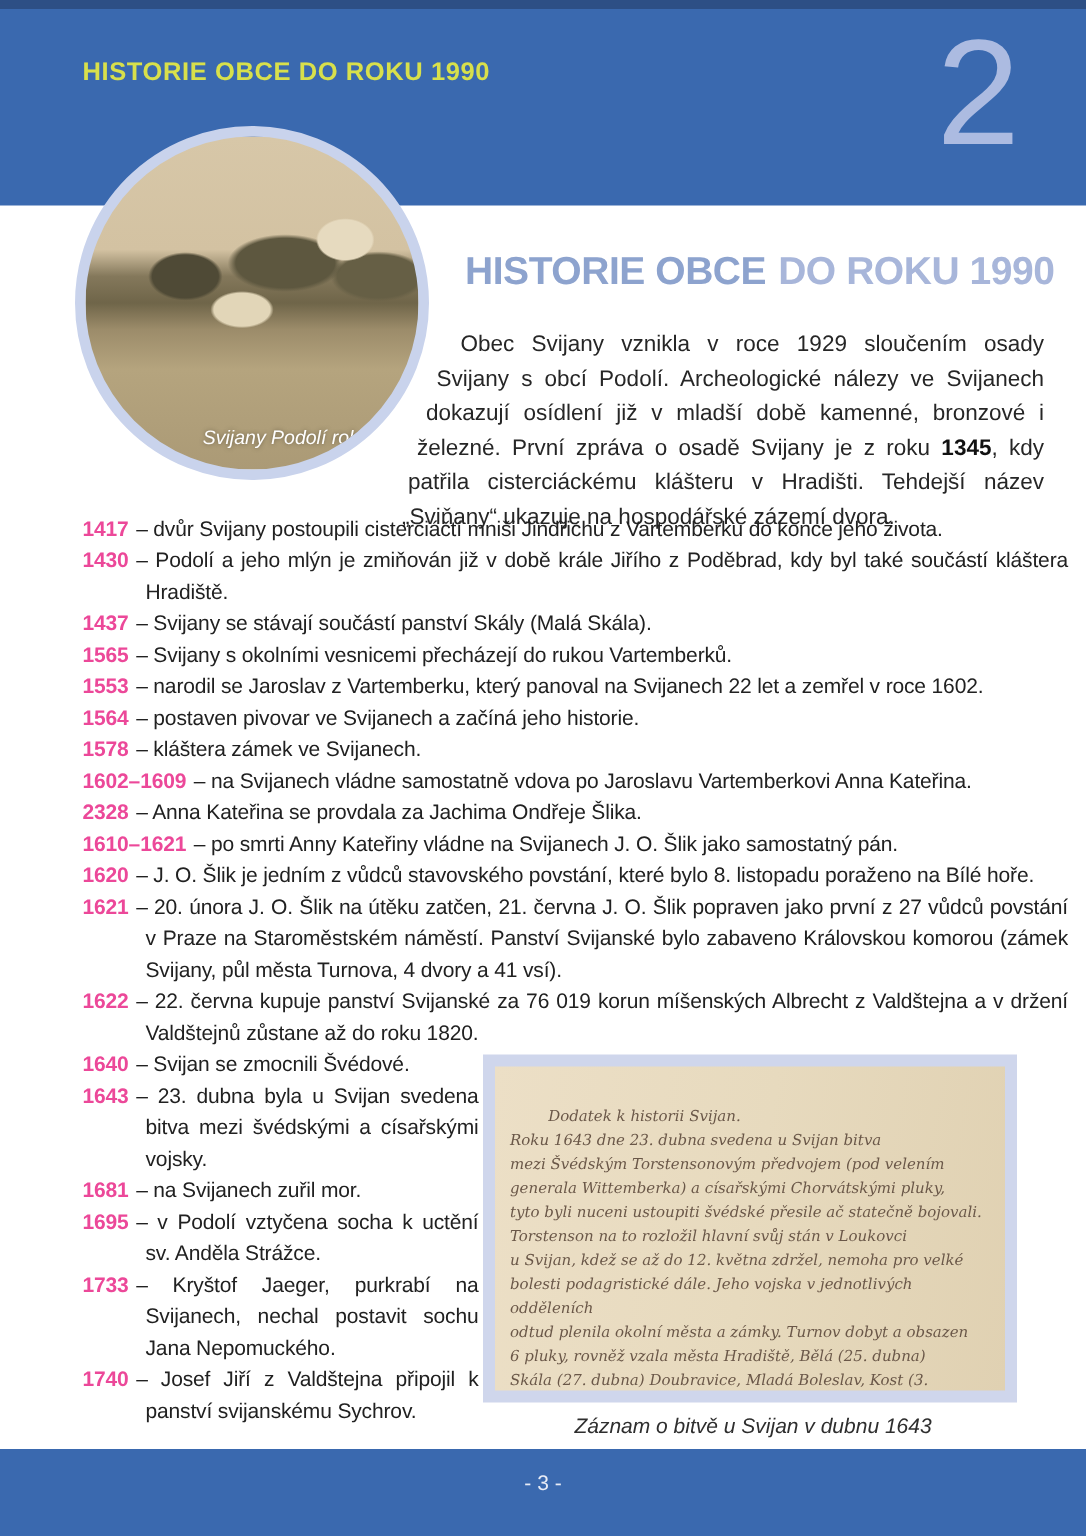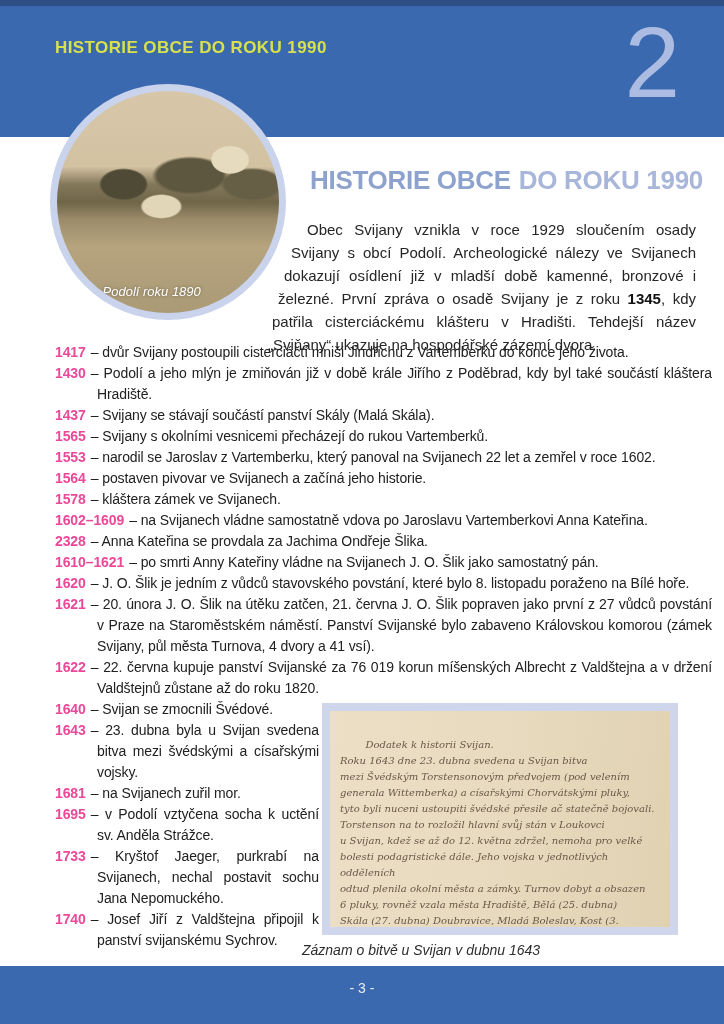--- a/index.html
+++ b/index.html
@@ -13,21 +13,21 @@
 
   
   .circle-photo{position:absolute;left:50px;top:84px;width:236px;height:236px;border-radius:50%;border:7px solid #c9d3ec;box-sizing:border-box;overflow:hidden;
     background:
       radial-gradient(ellipse 30px 22px at 78% 31%, #e6dabf 0 60%, rgba(0,0,0,0) 65%),
       radial-gradient(ellipse 40px 26px at 30% 42%, #4f4a36 0 55%, rgba(0,0,0,0) 62%),
       radial-gradient(ellipse 60px 30px at 60% 38%, #5d573f 0 55%, rgba(0,0,0,0) 64%),
       radial-gradient(ellipse 50px 26px at 88% 42%, #665f45 0 55%, rgba(0,0,0,0) 64%),
       radial-gradient(ellipse 34px 20px at 47% 52%, #e2d6b8 0 55%, rgba(0,0,0,0) 62%),
       linear-gradient(to bottom, #d7c7a8 0%, #d3c2a2 34%, #84785b 42%, #6f6549 50%, #9c8c6a 58%, #b5a47e 70%, #ab9a76 100%);}
-  .circle-caption{position:absolute;left:0;right:0;bottom:14px;text-align:left;color:#ffffff;font-style:italic;font-size:13px;text-shadow:0 0 3px rgba(90,80,60,.8);}
+  .circle-caption{position:absolute;left:0;right:0;bottom:14px;text-align:right;color:#ffffff;font-style:italic;font-size:13px;text-shadow:0 0 3px rgba(90,80,60,.8);}
 
   
   .main-heading{position:absolute;left:310px;top:165px;font-size:26px;letter-spacing:-.3px;white-space:nowrap;}
   .h-strong{font-weight:700;color:#8da3ce;text-align:right;}
   .h-light{font-weight:700;color:#a8b6da;margin-left:8px;}
 
   
   .intro{position:absolute;left:268px;top:203px;width:428px;font-size:15px;line-height:23px;color:#262626;text-align:justify;text-indent:12px;}
   .cs{float:left;clear:left;height:23px;}
   .cs1{width:27px}.cs2{width:23px}.cs3{width:16px}.cs4{width:10px}.cs5{width:4px}
@@ -36,21 +36,21 @@
   
   .timeline-full{position:absolute;left:55px;top:342px;width:657px;font-size:14px;line-height:21px;color:#212121;letter-spacing:-.1px;}
   .timeline-left{position:absolute;left:55px;top:720px;width:264px;font-size:14px;line-height:21px;color:#212121;letter-spacing:-.1px;}
   .entry{padding-left:42px;text-indent:-42px;text-align:justify;}
   .yr{font-weight:700;padding-right:5px;color:#ec4899;}
 
   
   .doc-photo{position:absolute;left:322px;top:703px;width:356px;height:232px;background:#cfd6ec;padding:8px;box-sizing:border-box;}
   .hw-inner{width:100%;height:100%;background:linear-gradient(100deg,#ecdfc6 0%,#e7dabe 50%,#e0d1b2 100%);overflow:hidden;box-sizing:border-box;padding:6px 10px;}
   .hw-text{font-family:"DejaVu Serif",serif;font-style:italic;font-size:10px;line-height:16px;color:#6a5748;white-space:pre-wrap;margin-top:20px;}
-  .doc-caption{position:absolute;right:46px;top:942px;width:400px;text-align:left;font-style:italic;font-size:14px;color:#2e2e2e;}
+  .doc-caption{position:absolute;right:46px;top:942px;width:400px;text-align:center;font-style:italic;font-size:14px;color:#2e2e2e;}
 
   
   .band-bottom{position:absolute;left:0;top:966px;width:724px;height:58px;background:#3a69af;}
   .page-num{position:absolute;left:0;right:0;top:14px;text-align:center;color:#e8ecf6;font-size:14px;}
 </style>
 </head>
 <body>
 
 <div class="page">
 

